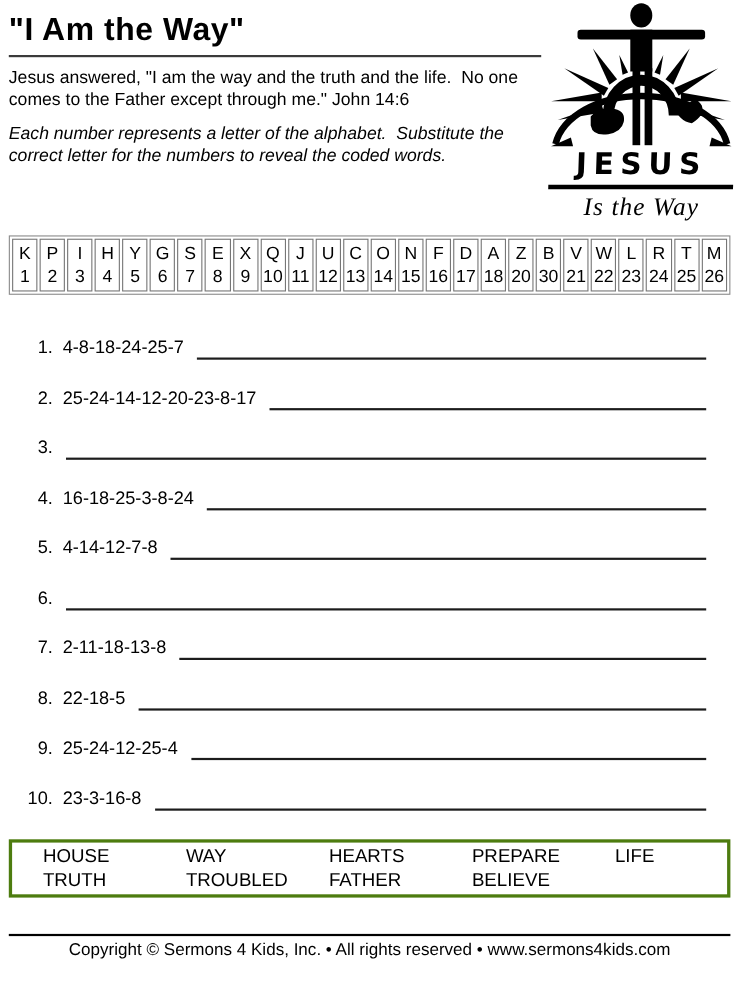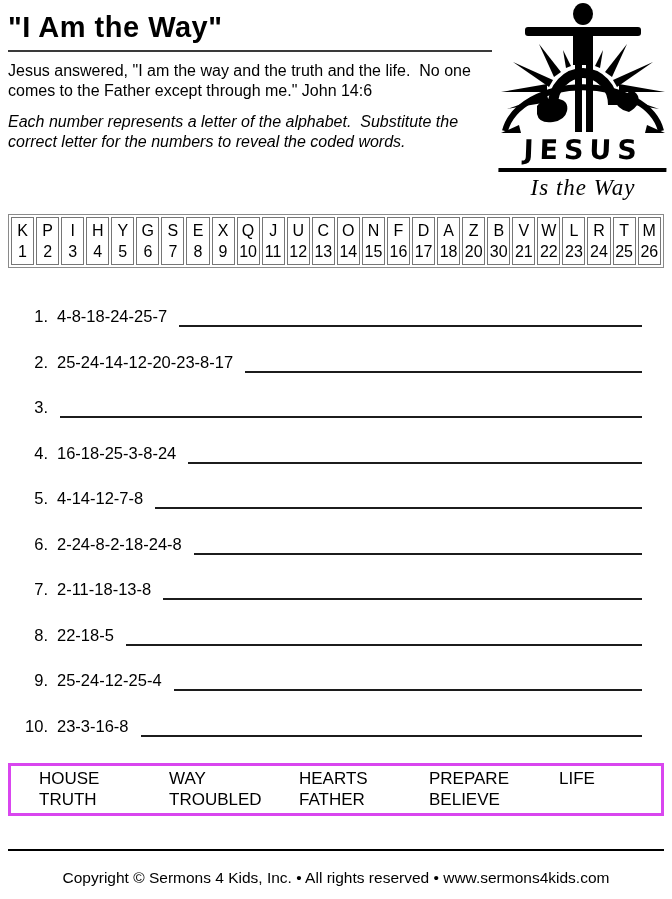--- a/index.html
+++ b/index.html
@@ -51,28 +51,28 @@
   .puzzles{margin:38px 22px 0 8px;padding:0;list-style:none;}
   .puzzles li{
     display:flex;align-items:flex-end;
     font-size:16.5px;line-height:21px;margin-bottom:24.5px;
   }
   .puzzle-number{width:32px;text-align:right;flex:none;}
   .puzzle-code{margin-left:9px;flex:none;}
   .blank{flex:1;border-bottom:2px solid #1c1c1c;margin-left:12px;height:19px;}
   
   .word-bank{
-    margin-top:26px;border:3px solid #d946ef;
+    margin-top:26px;border:3px solid #4d7c0f;
     display:grid;grid-template-columns:repeat(5,1fr);
     padding:2px 0 3px 0;
   }
   .word-bank div{padding-left:28px;font-size:17px;line-height:21px;}
   
   .footer{margin-top:33px;border-top:2px solid #000;}
-  .footer-text{text-align:center;font-size:15.5px;padding-top:18px;}
+  .footer-text{text-align:center;font-size:15.5px;padding-top:4px;}
 </style>
 </head>
 <body>
 
 <div class="page">
 
   <h1 class="title">"I Am the Way"</h1>
   <div class="title-rule"></div>
 
   <p class="intro-text verse">Jesus answered, "I am the way and the truth and the life.  No one
@@ -246,21 +246,20 @@
         <span class="puzzle-code">16-18-25-3-8-24</span>
         <span class="blank"></span>
       </li>
       <li>
         <span class="puzzle-number">5.</span>
         <span class="puzzle-code">4-14-12-7-8</span>
         <span class="blank"></span>
       </li>
       <li>
         <span class="puzzle-number">6.</span>
-        <span class="puzzle-code">2-24-8-2-18-24-8</span>
         <span class="blank"></span>
       </li>
       <li>
         <span class="puzzle-number">7.</span>
         <span class="puzzle-code">2-11-18-13-8</span>
         <span class="blank"></span>
       </li>
       <li>
         <span class="puzzle-number">8.</span>
         <span class="puzzle-code">22-18-5</span>

